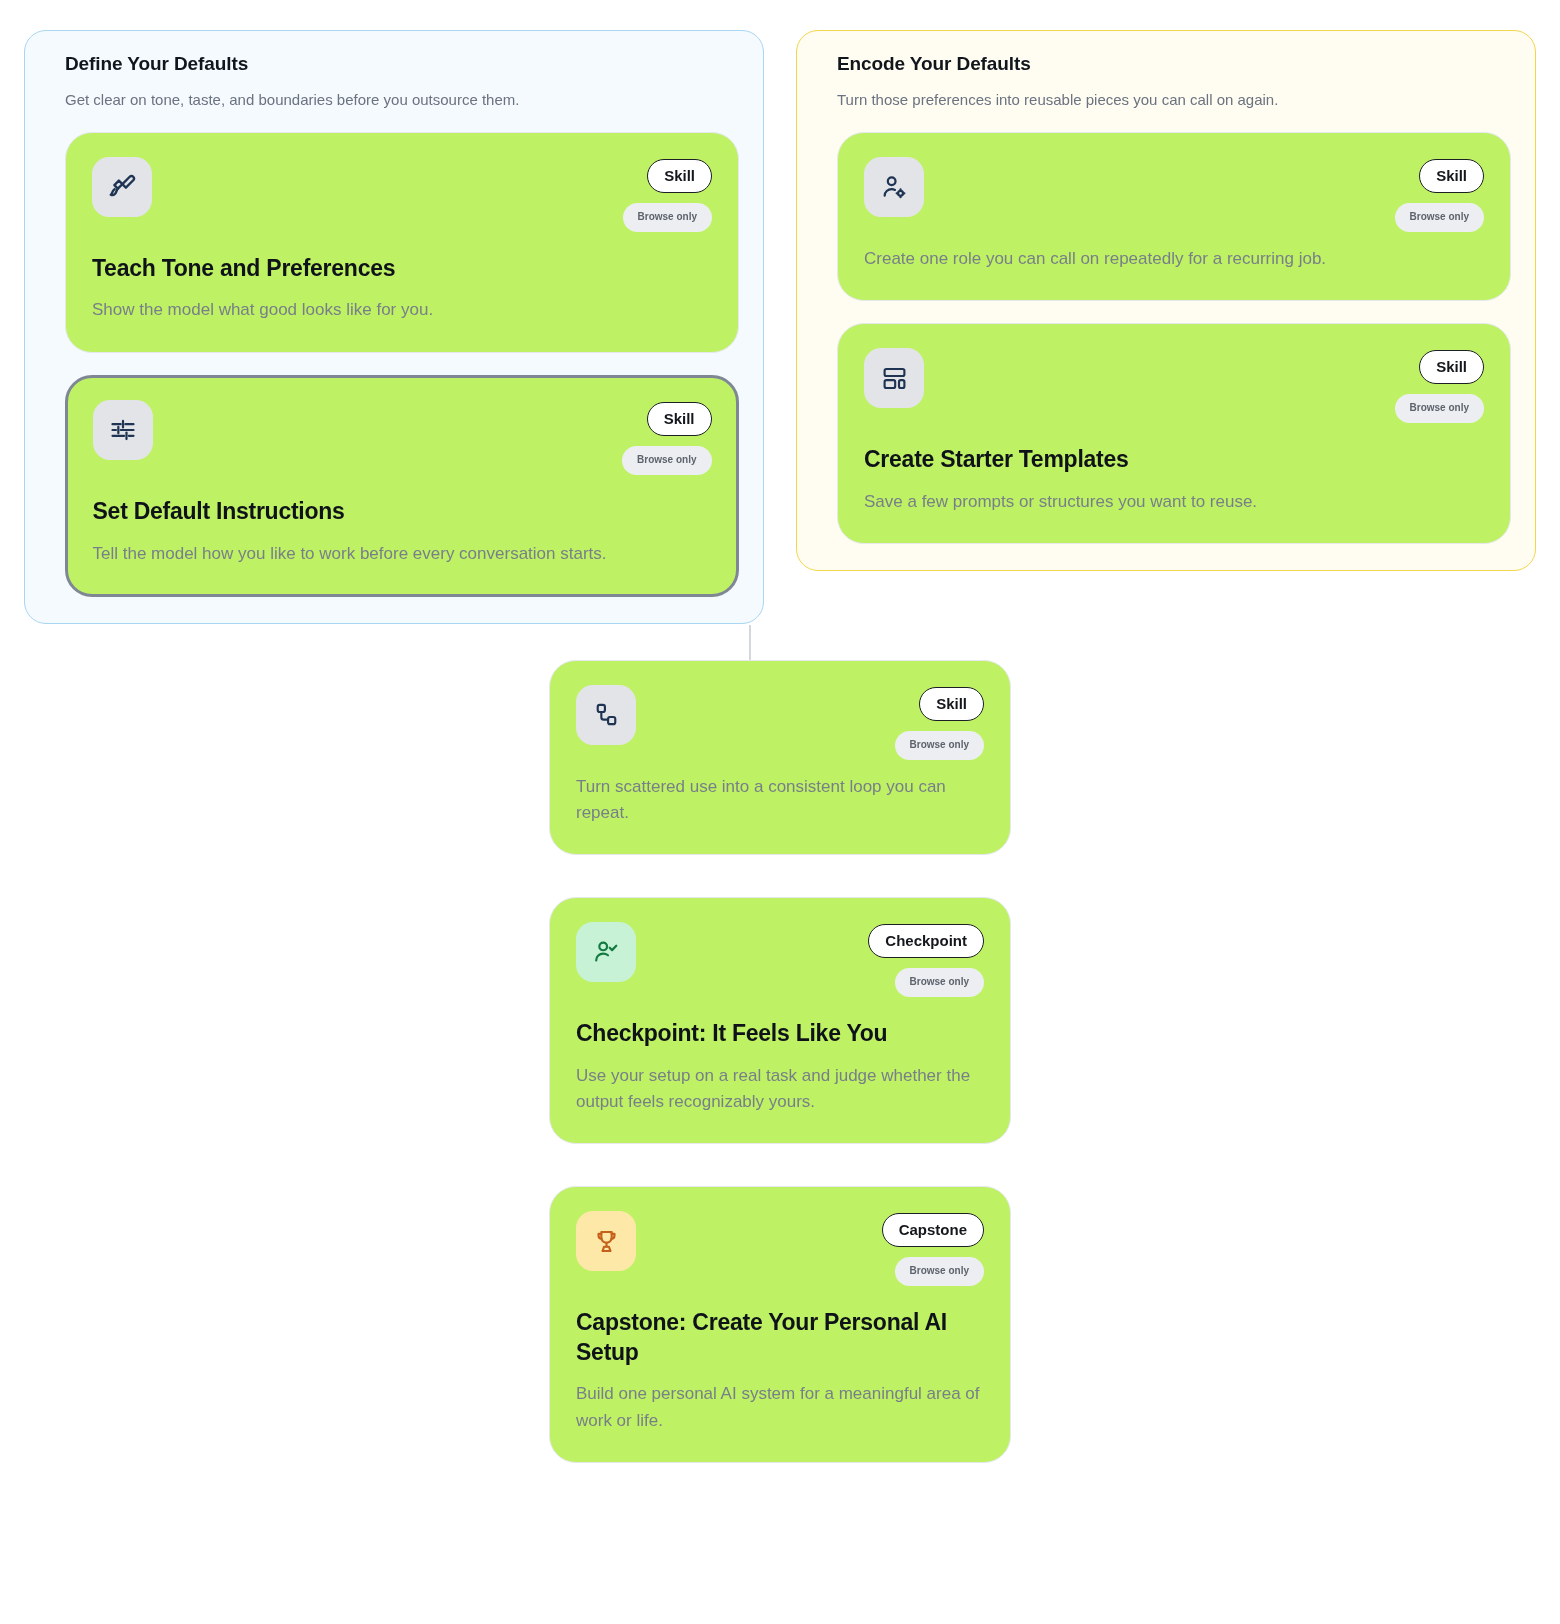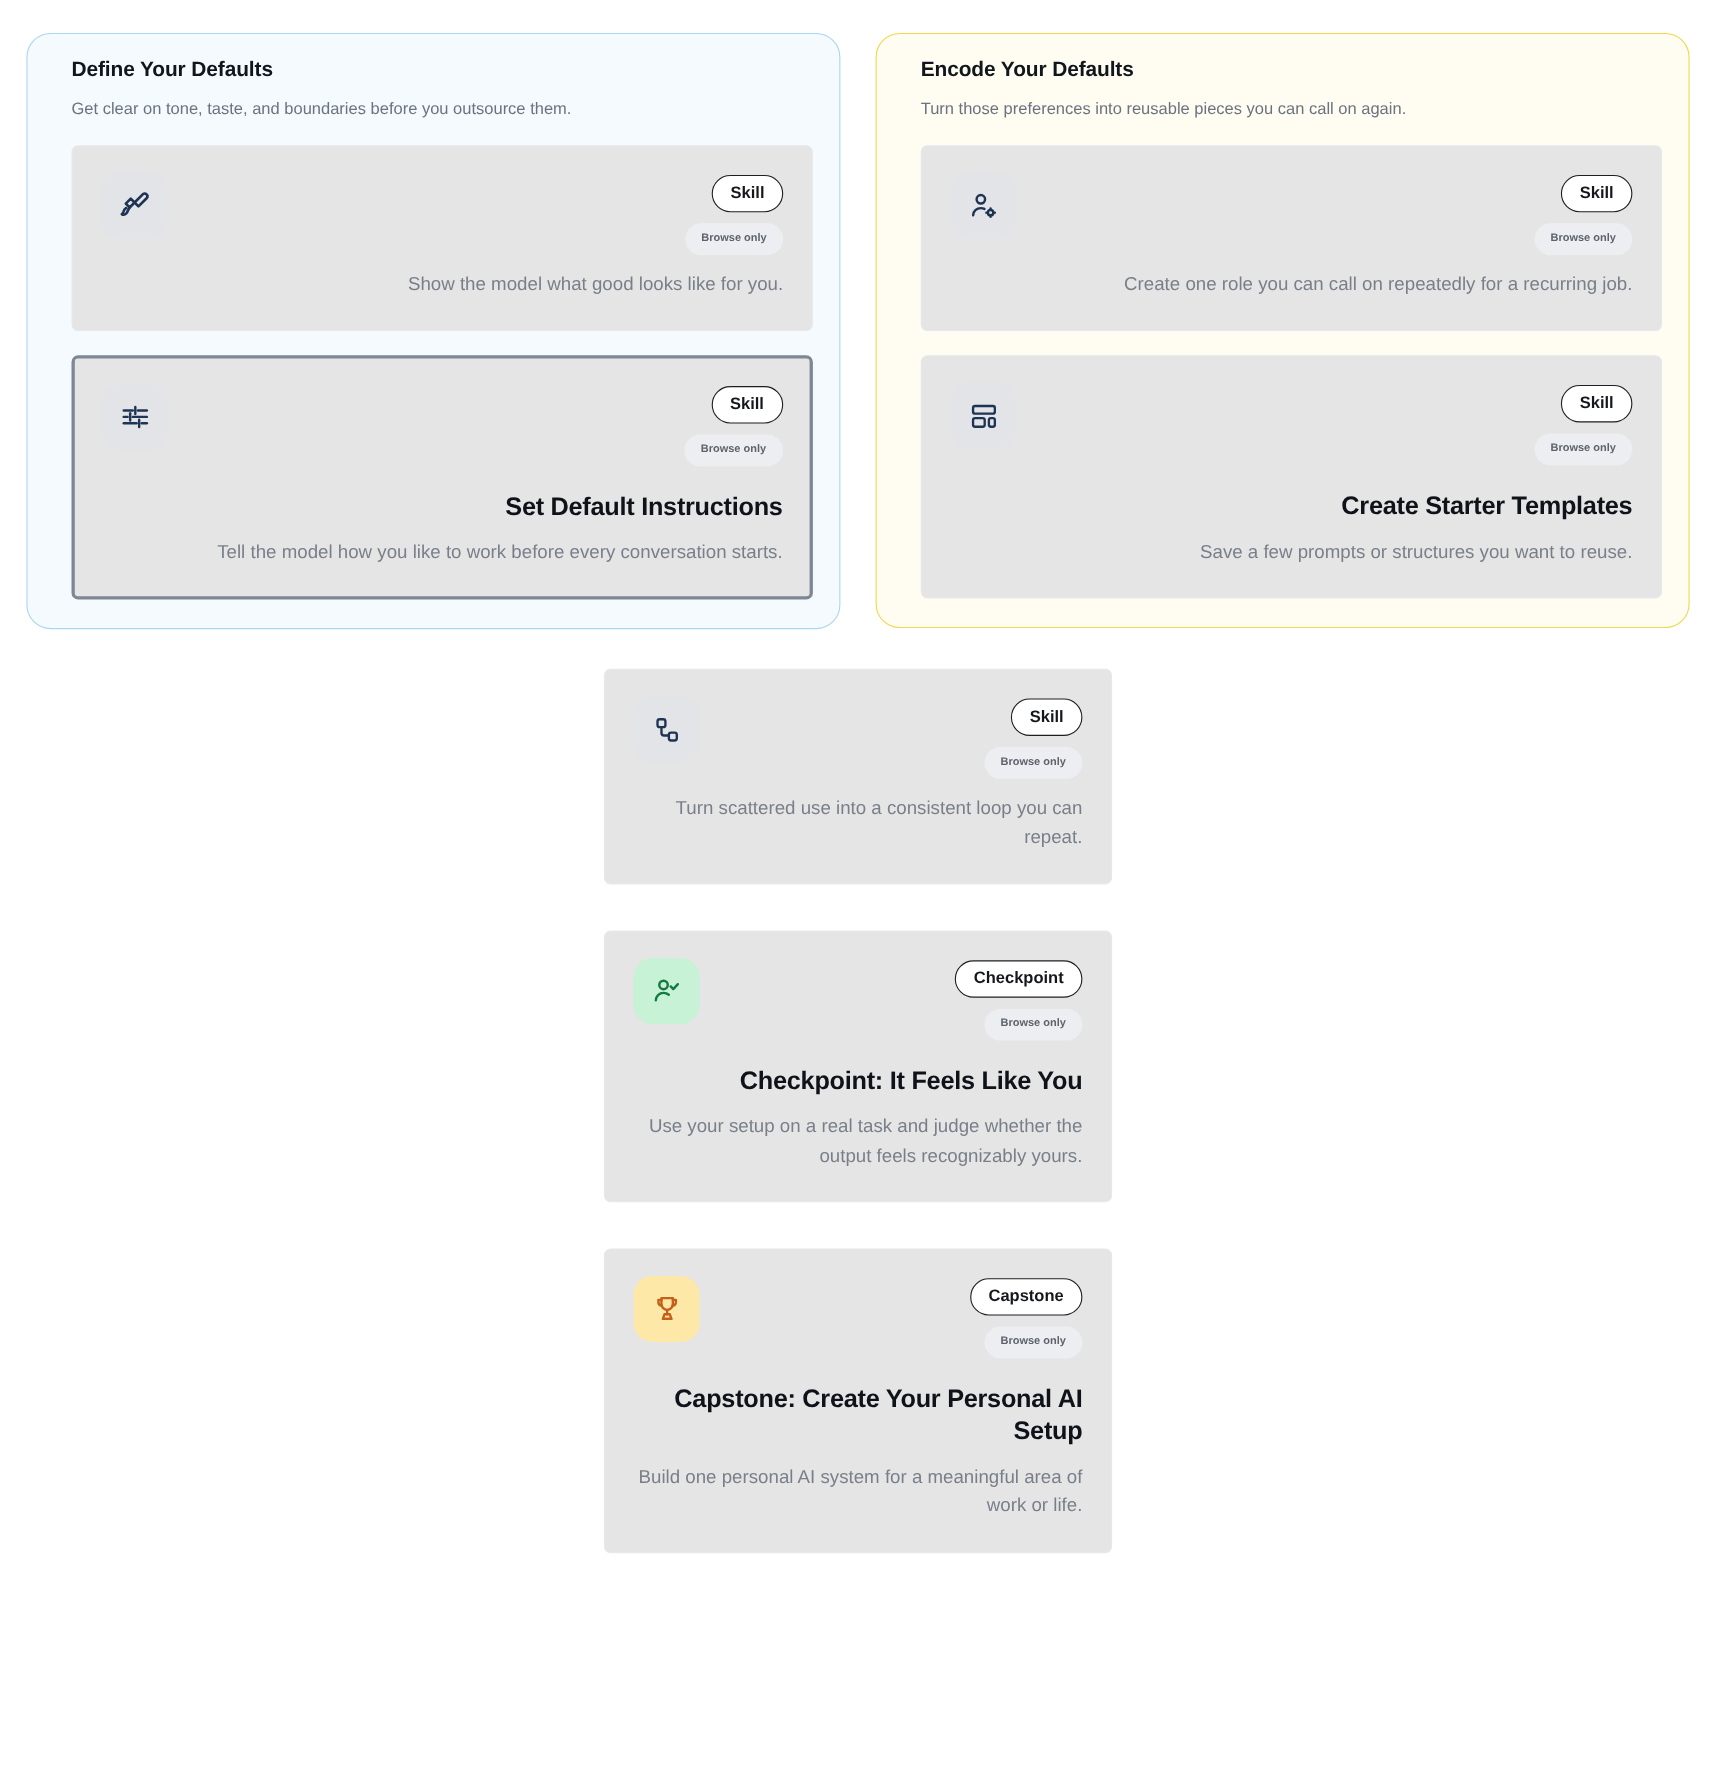--- a/index.html
+++ b/index.html
@@ -68,26 +68,25 @@
   .panel-sub {
     font-size: 15px;
     color: #6b7280;
     line-height: 1.4;
     margin-bottom: 22px;
   }
 
   
   .card {
     position: relative;
-    background: #e5e5e5;
+    background: #bef264;
     border: 1.5px solid #e6e8ec;
-    border-radius: 6px;
+    border-radius: 27px;
     padding: 24px 26px 28px 26px;
     margin-bottom: 22px;
-    text-align: right;
   }
   .card:last-child { margin-bottom: 0; }
 
   .card--selected {
     border: 3px solid #7f8795;
     padding: 22.5px 24.5px 26.5px 24.5px;
   }
 
   .card-top {
     display: flex;
@@ -192,20 +191,21 @@
             <path d="M18.4 3.6a2 2 0 0 1 2.8 2.8l-6.1 6.1-2.8-2.8 6.1-6.1z"></path>
             <path d="M12.3 9.7 9.5 6.9 5.9 10.5l2.8 2.8 3.6-3.6z"></path>
             <path d="M8.7 13.3c-1.2 1.2-1.1 3-2.4 4.3-.9.9-2.4 1-3.3.6.9-.5 1-1.3 1.3-2.1.3-1 1-1.8 1.8-2.4"></path>
           </svg>
         </div>
         <div class="badges">
           <span class="pill-type">Skill</span>
           <span class="pill-access">Browse only</span>
         </div>
       </div>
+      <h3 class="card-title">Teach Tone and Preferences</h3>
       <p class="card-desc">Show the model what good looks like for you.</p>
     </article>
 
     <article class="card card--selected">
       <div class="card-top">
         <div class="icon-tile">
           <svg width="28" height="28" viewBox="0 0 24 24" fill="none" stroke="#1f3352" stroke-width="1.9" stroke-linecap="round">
             <line x1="3" y1="7" x2="10" y2="7"></line>
               <line x1="14" y1="7" x2="21" y2="7"></line>
             <line x1="12" y1="4.2" x2="12" y2="9.8"></line>

